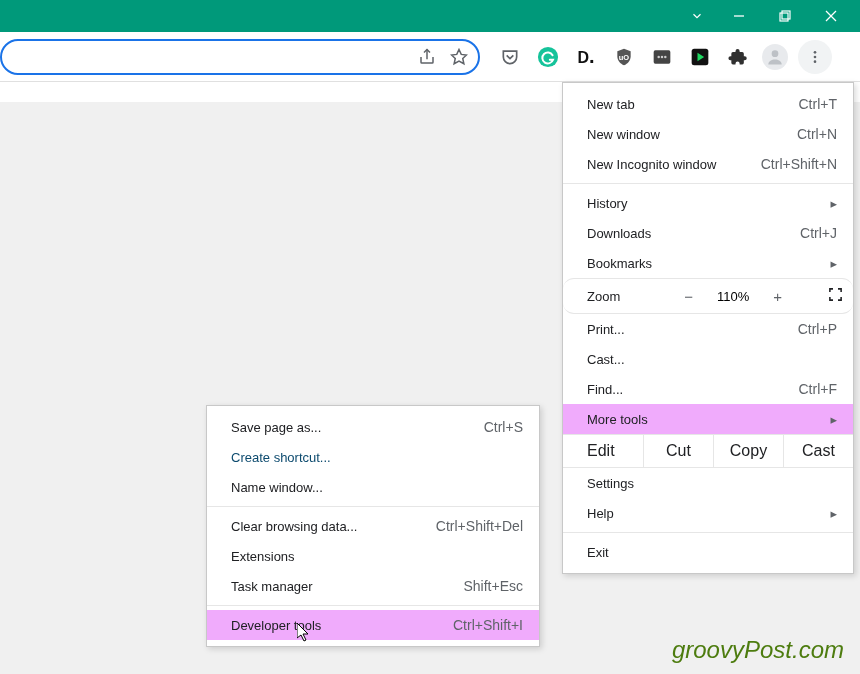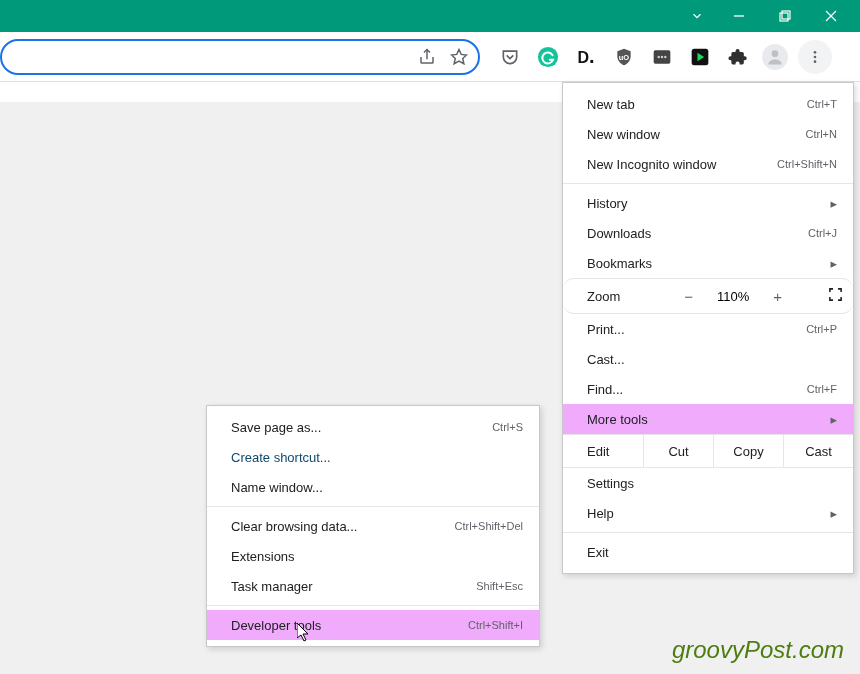--- a/index.html
+++ b/index.html
@@ -16,36 +16,36 @@
   .ext-ico { width: 28px; height: 28px; display: flex; align-items: center; justify-content: center; }
   .dots3 { width: 34px; height: 34px; border-radius: 50%; display: flex; align-items: center; justify-content: center; color: #5f6368; background: #f1f3f4; }
   .avatar { width: 26px; height: 26px; border-radius: 50%; background: #e8eaed; display: flex; align-items: center; justify-content: center; }
 
   .content { position: absolute; top: 82px; left: 0; right: 0; bottom: 0; background: #f0f0f0; }
   .page { position: absolute; top: 0; left: 0; width: 100%; height: 20px; background: #fff; }
 
   .menu { position: absolute; background: #fff; border: 1px solid #c8c8c8; box-shadow: 2px 2px 6px rgba(0,0,0,0.15); font-size: 13px; color: #202124; }
   .menu .row { height: 30px; display: flex; align-items: center; padding: 0 16px 0 24px; justify-content: space-between; white-space: nowrap; }
   .menu .row.hover { background: #f0abfc; }
-  .menu .short { color: #5f6368; font-size: 11px; }
+  .menu .short { color: #5f6368; font-size: 14px; }
   .menu .sep { height: 1px; background: #e6e6e6; margin: 4px 0; }
   .menu .sub-arrow { color: #5f6368; margin-left: auto; }
   .menu .disabled { color: #0c4a6e; }
 
   #main-menu { top: 82px; right: 6px; width: 292px; padding: 6px 0; }
   #sub-menu { top: 405px; left: 206px; width: 334px; padding: 6px 0; }
 
   .zoom-row { height: 36px; display: flex; align-items: center; padding: 0 10px 0 24px; border-top: 1px solid #e6e6e6; border-bottom: 1px solid #e6e6e6; gap: 0; border-radius: 11px; }
   .zoom-row .lbl { flex: 0 0 80px; }
   .zoom-ctrl { display: flex; align-items: center; gap: 24px; margin-left: auto; font-size: 15px; color: #5f6368; }
   .zoom-ct { color: #000000; font-size: 13px; }
   .fullscreen { margin-left: 22px; }
 
   .edit-row { height: 34px; display: flex; align-items: center; border-top: 1px solid #e6e6e6; border-bottom: 1px solid #e6e6e6; }
-  .edit-row .cell { flex: 1; text-align: center; height: 100%; display: flex; align-items: center; justify-content: center; border-left: 1px solid #e6e6e6; font-size: 13px; }
+  .edit-row .cell { flex: 1; text-align: center; height: 100%; display: flex; align-items: center; justify-content: center; border-left: 1px solid #e6e6e6; font-size: 16px; }
   .edit-row .lbl { flex: 0 0 80px; padding-left: 24px; text-align: left; border: 0; justify-content: flex-start; }
 
   .cursor { position: absolute; top: 623px; left: 297px; z-index: 100; }
 
   .watermark { position: absolute; right: 16px; bottom: 10px; font-family: Georgia, serif; font-size: 24px; color: #4d7c0f; font-style: italic; }
 </style>
 </head>
 <body>
 
 <div class="titlebar">

